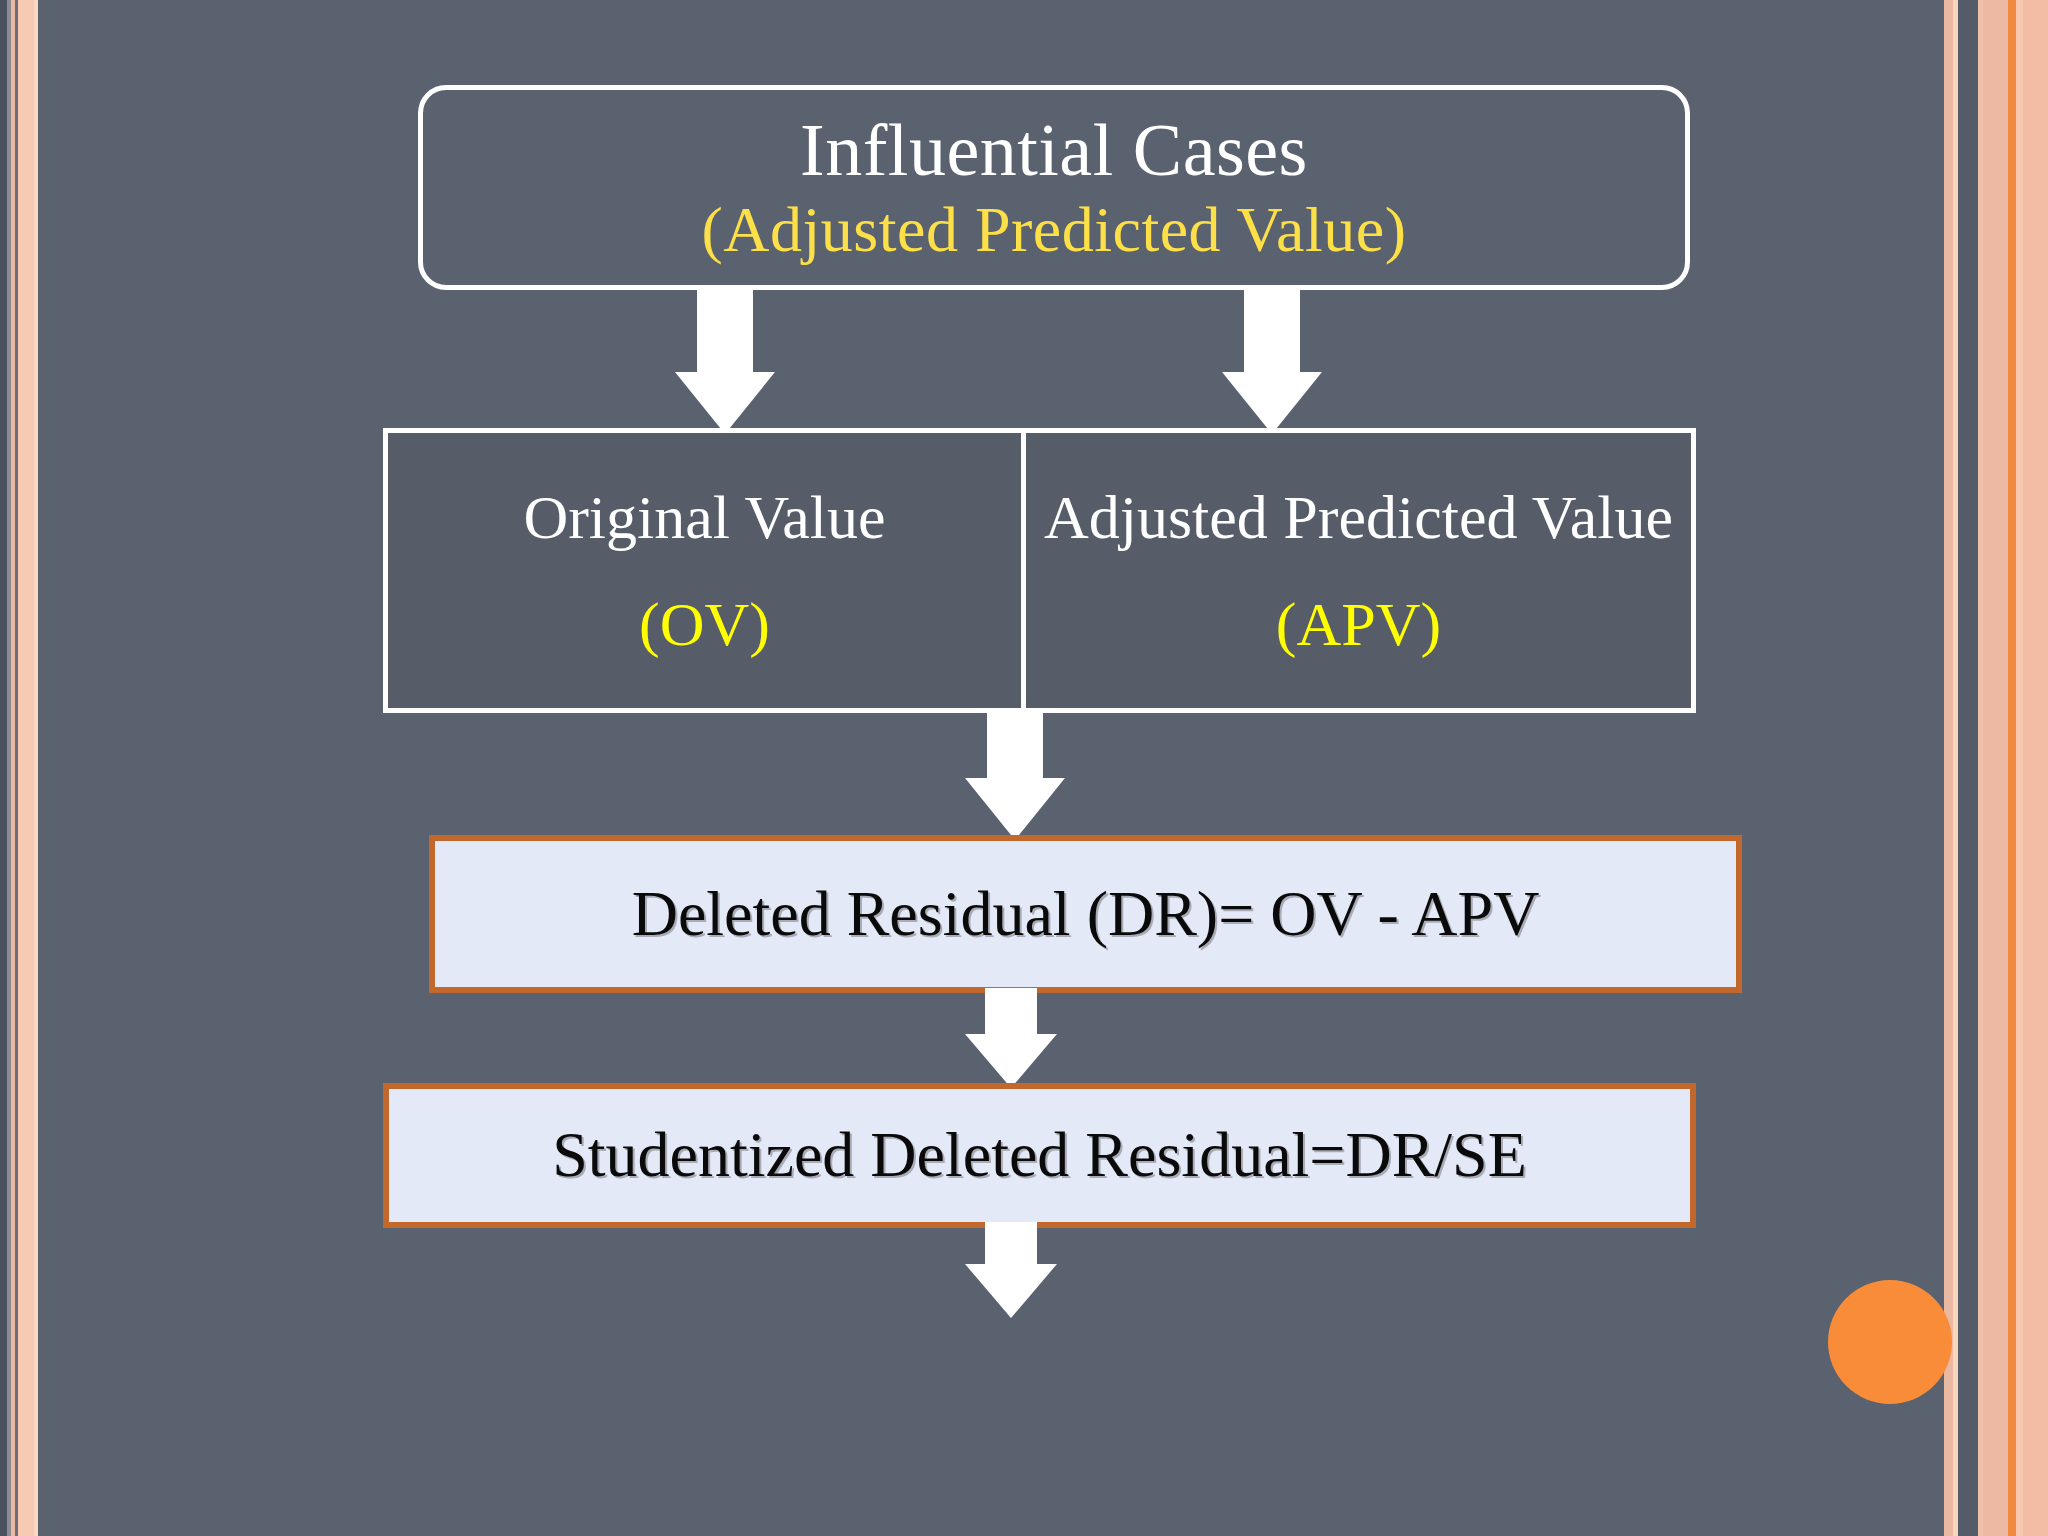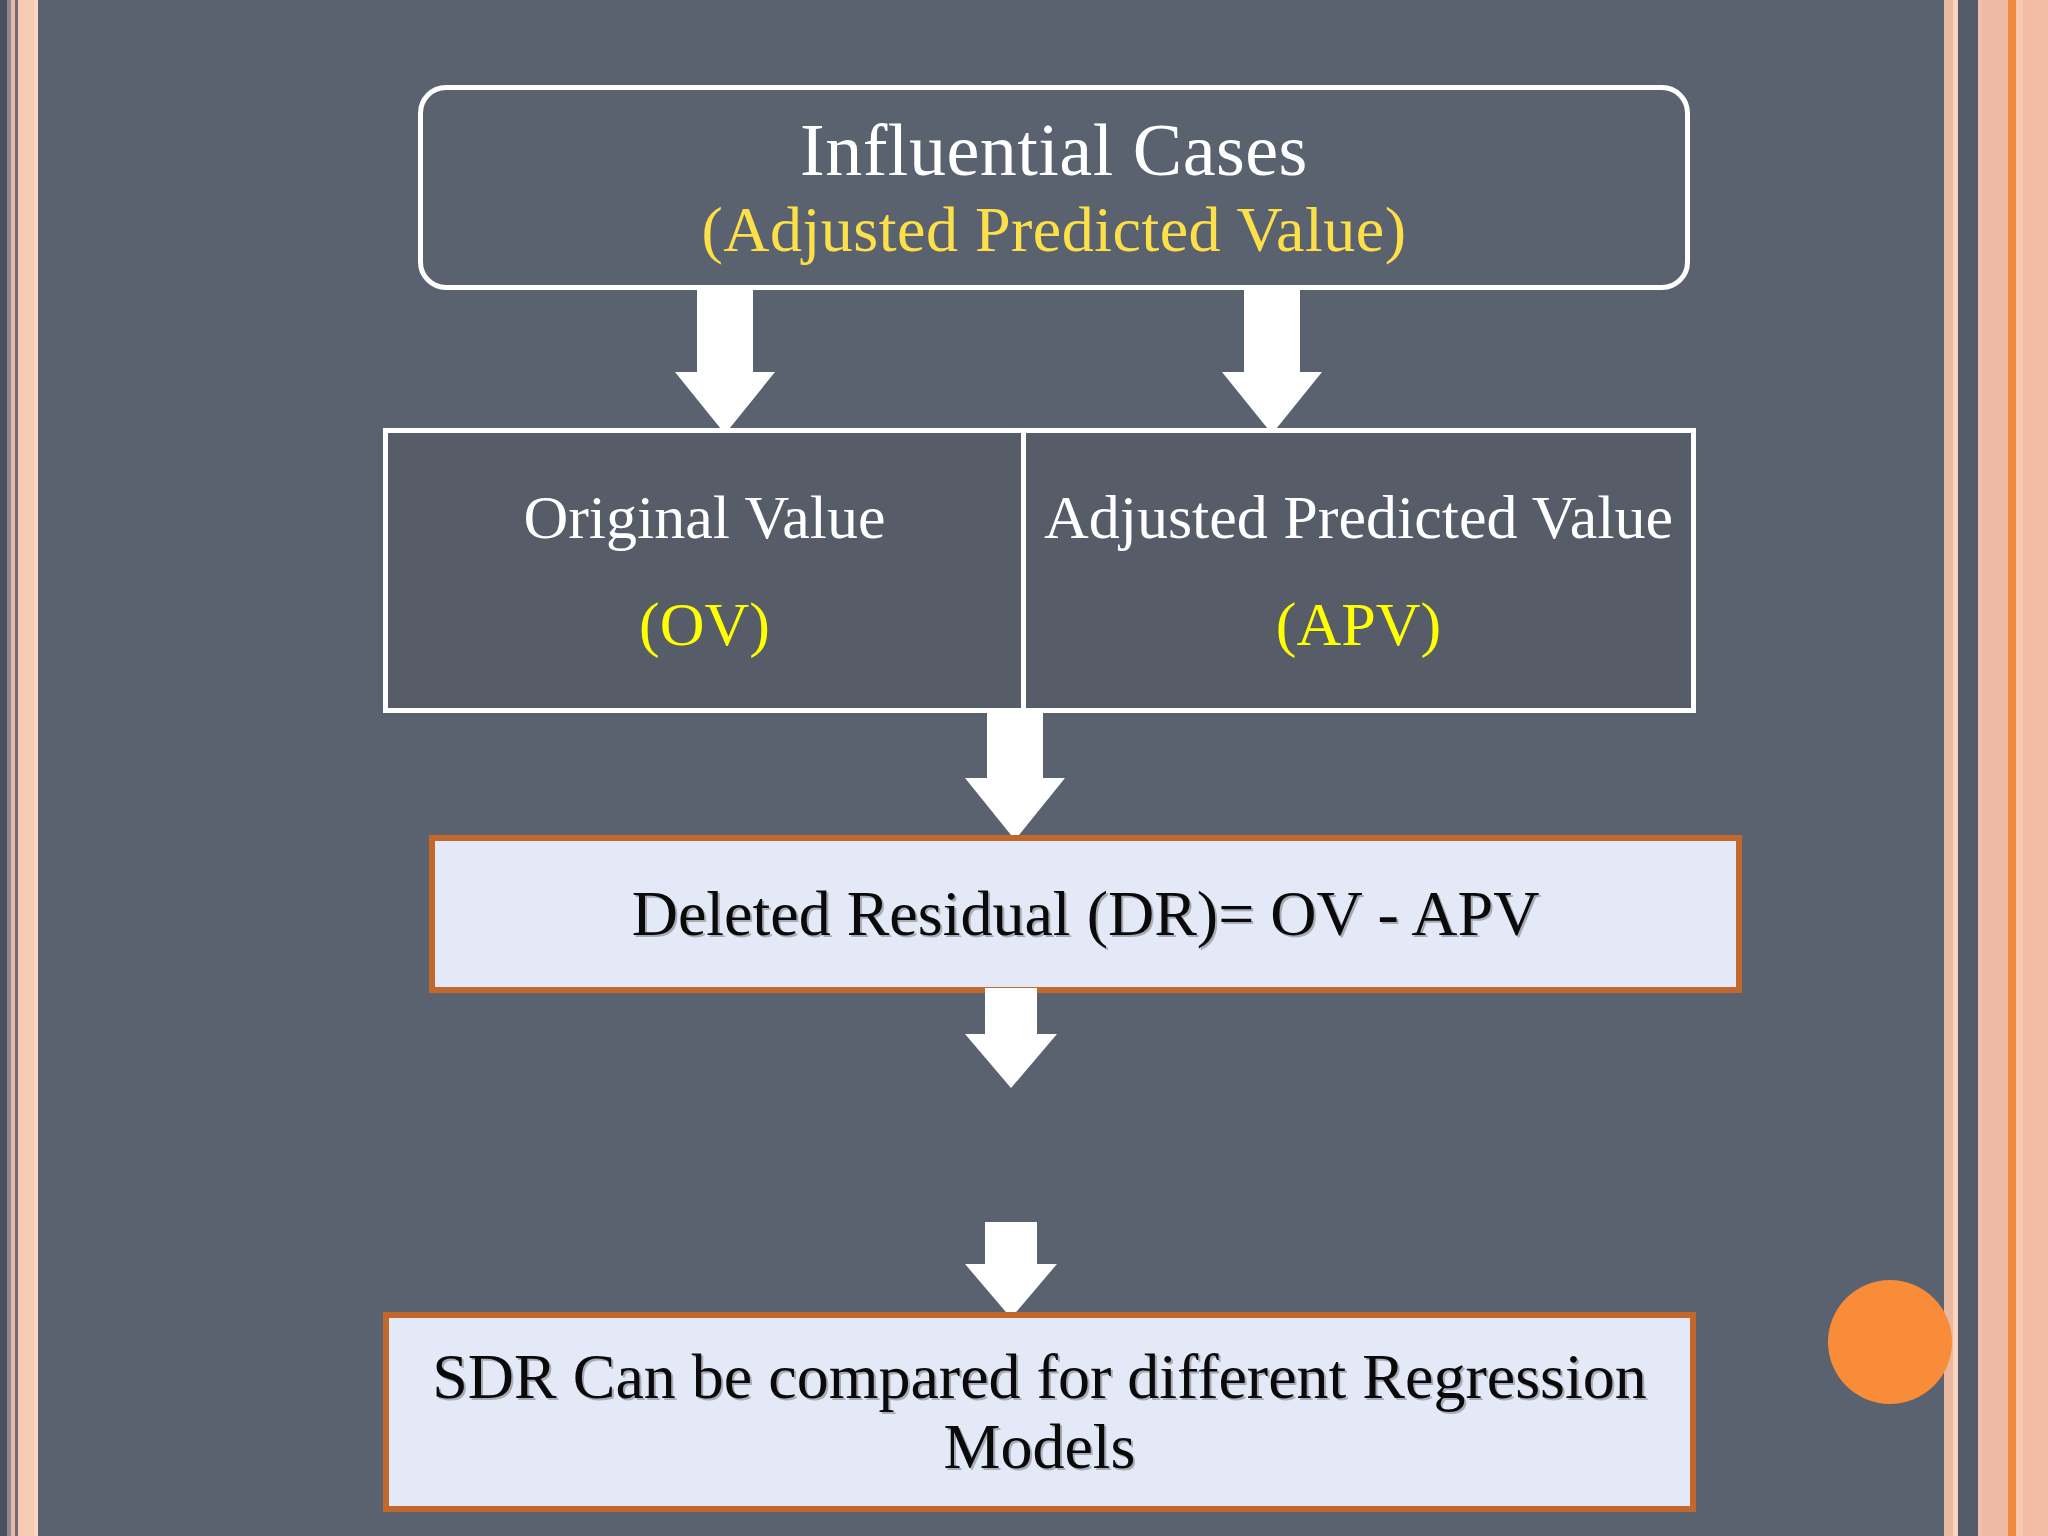--- a/index.html
+++ b/index.html
@@ -228,23 +228,23 @@
 
   <div class="result-box" id="res-1">
     <span>Deleted Residual (DR)= OV - APV</span>
   </div>
 
   <div class="arrow" id="arrow-4">
     <div class="shaft"></div>
     <div class="head"></div>
   </div>
 
+  <div class="result-box" id="res-2">
+    <span>Studentized Deleted Residual=DR/SE</span>
+  </div>
 
   <div class="arrow" id="arrow-5">
     <div class="shaft"></div>
     <div class="head"></div>
   </div>
 
-  <div class="result-box" id="res-3">
-    <span>SDR Can be compared for different Regression Models</span>
-  </div>
 
 </div>
 
 </body></html>

